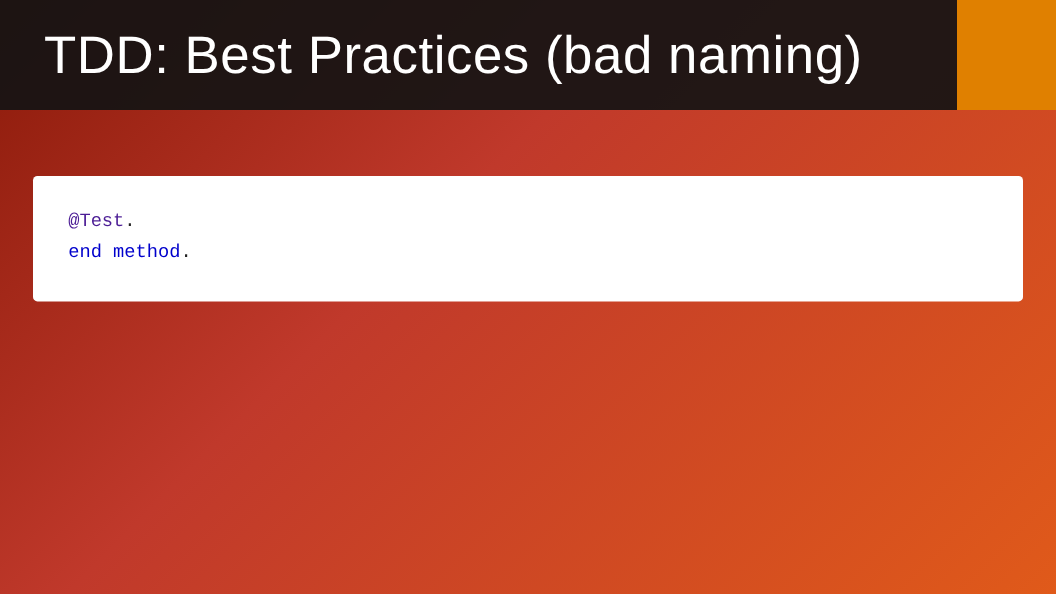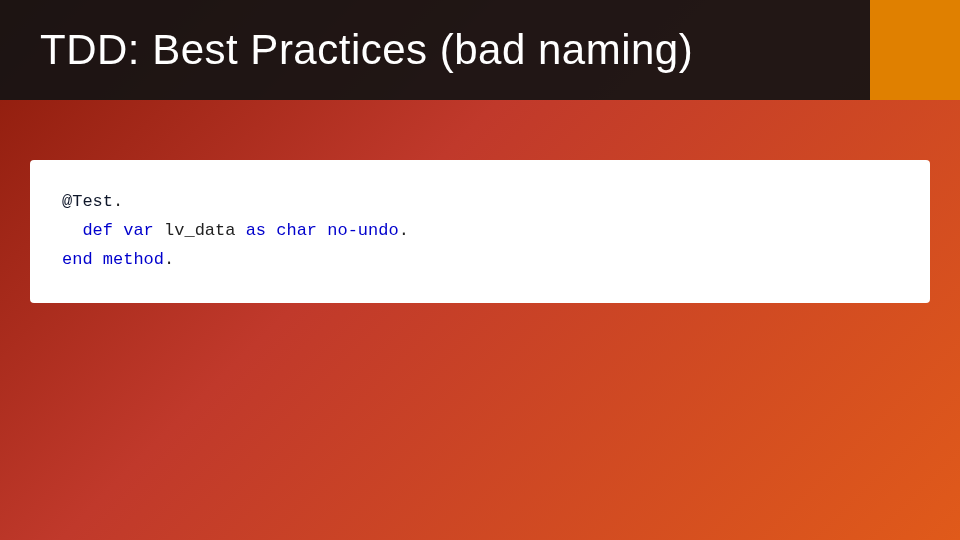--- a/index.html
+++ b/index.html
@@ -32,21 +32,21 @@
       width: 870px;
       height: 100px;
       background: rgba(20, 20, 20, 0.92);
       display: flex;
       align-items: center;
       padding-left: 40px;
     }
 
     .title-text {
       color: #ffffff;
-      font-size: 42px;
+      font-size: 48px;
       font-weight: 300;
       letter-spacing: 0.5px;
     }
 
     
     .accent-square {
       position: absolute;
       top: 0;
       right: 0;
       width: 90px;
@@ -70,32 +70,31 @@
     }
 
     .code-line {
       display: block;
       white-space: pre;
     }
 
     
     .kw-blue { color: #0000cc; }          
     .kw-orange { color: #cc6600; }        
-    .kw-purple { color: #0f172a; }        
+    .kw-purple { color: #4c1d95; }        
     .str-green { color: #007700; }        
     .normal { color: #222222; }
   </style>
 </head>
 <body>
 
 <div class="bg"></div>
 
 <div class="title-bar">
   <span class="title-text">TDD: Best Practices (bad naming)</span>
 </div>
 
 <div class="accent-square"></div>
 
 <div class="code-block">
   <span class="code-line"><span class="kw-purple">@Test</span><span class="normal">.</span></span>
-  <span class="code-line">  <span class="kw-blue">def var</span><span class="normal"> lv_data </span><span class="kw-blue">as char no-undo</span><span class="normal">.</span></span>
   <span class="code-line"><span class="kw-blue">end method</span><span class="normal">.</span></span>
 </div>
 
 </body></html>

